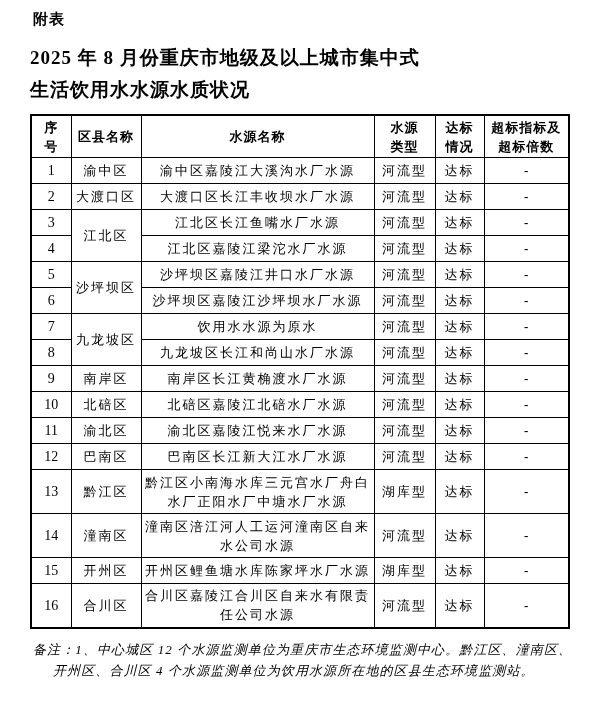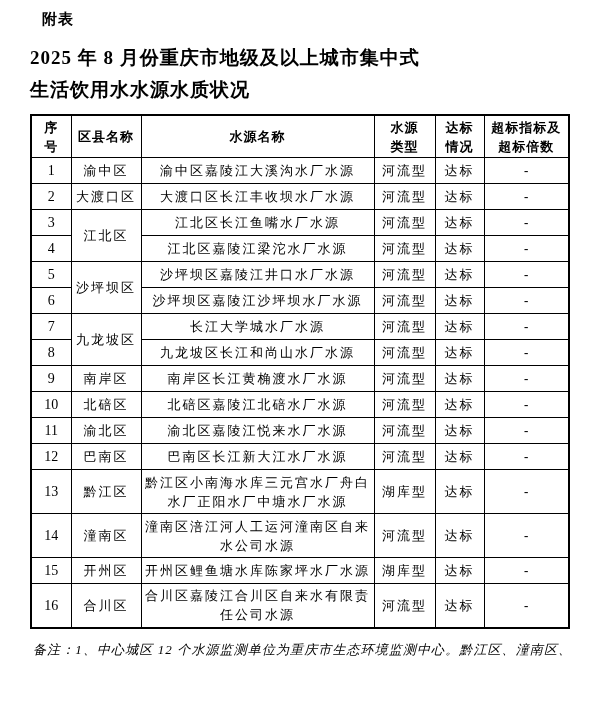--- a/index.html
+++ b/index.html
@@ -1,21 +1,21 @@
 <!DOCTYPE html>
 <html><head>
 <meta charset="utf-8">
 <style>
   html,body{margin:0;padding:0;background:#ffffff;}
   body{
     width:600px;height:724px;overflow:hidden;color:#000;
     font-family:"Liberation Serif","DejaVu Serif",serif;
   }
   .page{padding:10px 0 0 30px;}
-  .doc-tag{font-size:15px;font-weight:bold;letter-spacing:1px;margin-left:12px;}
+  .doc-tag{font-size:15px;font-weight:bold;letter-spacing:1px;margin-left:3px;}
   .title-block{width:538px;text-align:left;margin-top:13px;}
   .title-line{font-size:19px;font-weight:bold;line-height:32px;letter-spacing:1px;}
   table.water-table{
     border-collapse:collapse;table-layout:fixed;width:538px;margin-top:8px;
     border:2px solid #000;
   }
   .water-table th,.water-table td{border:1px solid #000;padding:0;overflow:hidden;}
   .water-table th{
     font-size:13px;font-weight:bold;text-align:center;vertical-align:middle;
     white-space:pre-line;line-height:19px;height:41px;letter-spacing:1px;
@@ -113,21 +113,21 @@
         <tr class="single">
           <td class="cell-no">6</td>
           <td class="cell-src">沙坪坝区嘉陵江沙坪坝水厂水源</td>
           <td class="cell-type">河流型</td>
           <td class="cell-status">达标</td>
           <td class="cell-exceed">-</td>
         </tr>
         <tr class="single">
           <td class="cell-no">7</td>
           <td class="cell-district" rowspan="2">九龙坡区</td>
-          <td class="cell-src">长江大学城水厂水源</td>
+          <td class="cell-src">饮用水水源为原水</td>
           <td class="cell-type">河流型</td>
           <td class="cell-status">达标</td>
           <td class="cell-exceed">-</td>
         </tr>
         <tr class="single">
           <td class="cell-no">8</td>
           <td class="cell-src">九龙坡区长江和尚山水厂水源</td>
           <td class="cell-type">河流型</td>
           <td class="cell-status">达标</td>
           <td class="cell-exceed">-</td>
@@ -194,16 +194,17 @@
           <td class="cell-src">合川区嘉陵江合川区自来水有限责任公司水源</td>
           <td class="cell-type">河流型</td>
           <td class="cell-status">达标</td>
           <td class="cell-exceed">-</td>
         </tr>
       </tbody>
   </table>
 
   <div class="notes">
     <div class="note-line nl-0">备注：1、中心城区 12 个水源监测单位为重庆市生态环境监测中心。黔江区、潼南区、</div>
+    <div class="note-line nl-1">开州区、合川区 4 个水源监测单位为饮用水源所在地的区县生态环境监测站。</div>
 
   </div>
 
 </div>
 
 </body></html>

